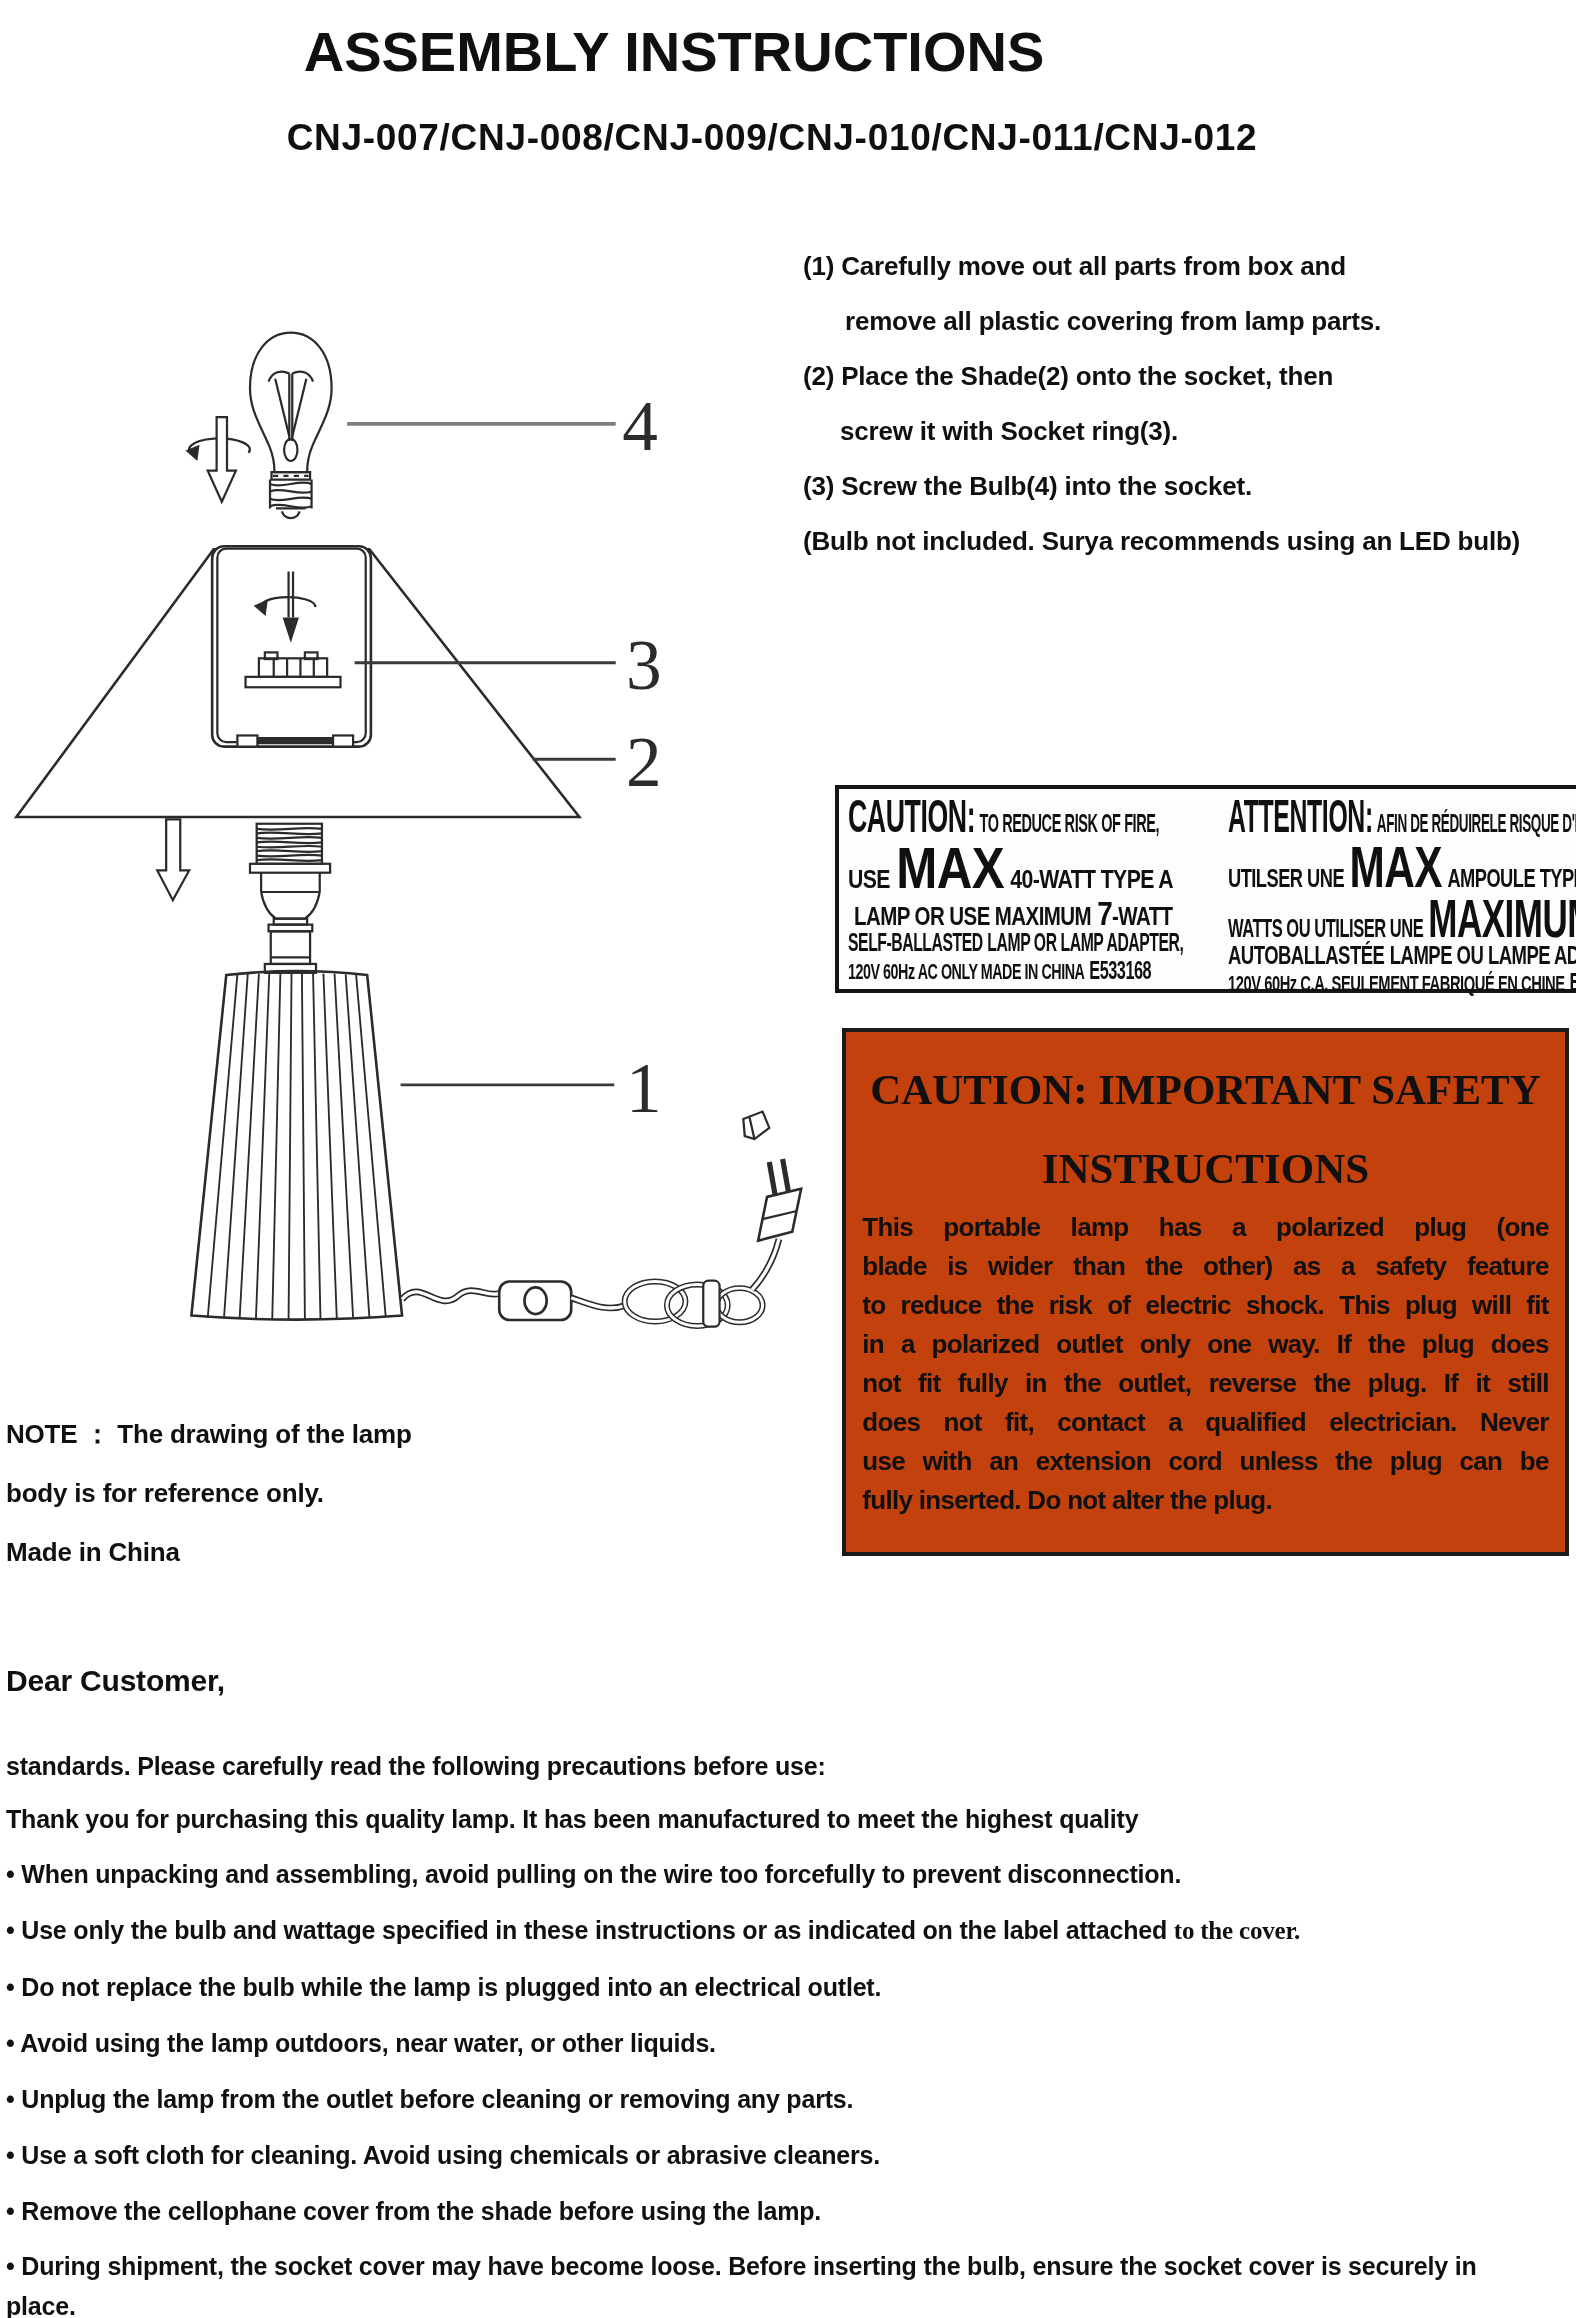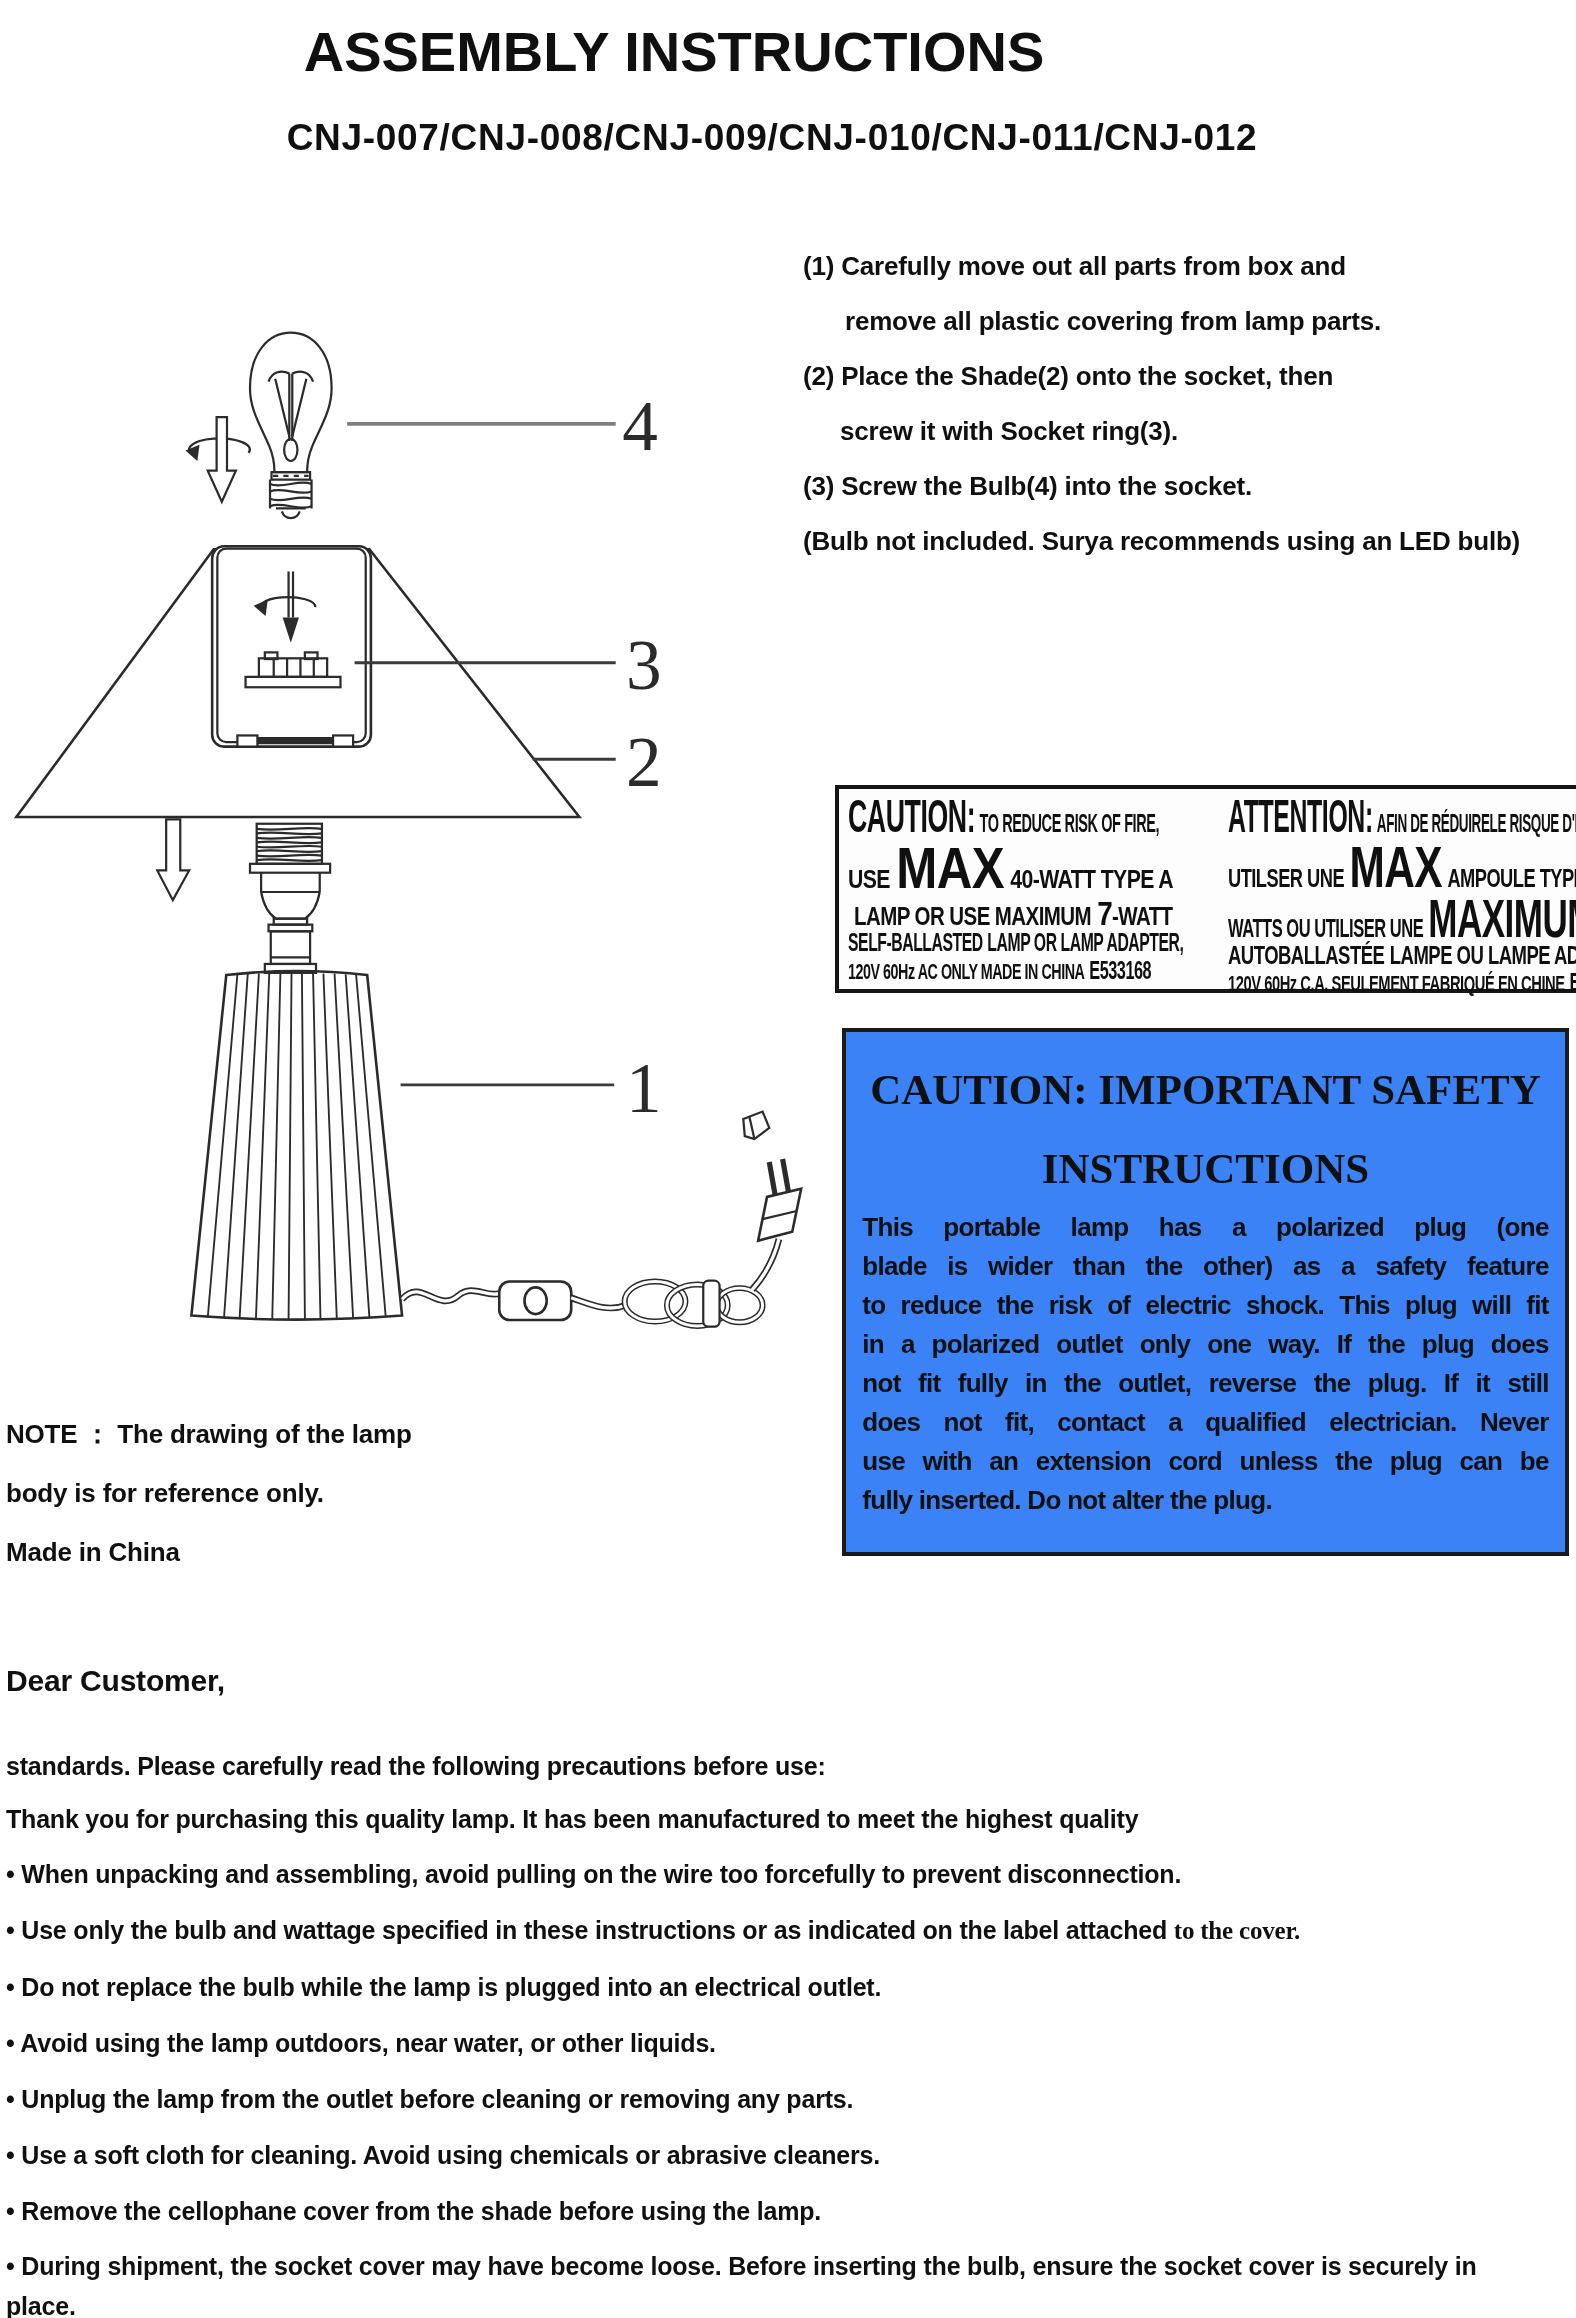--- a/index.html
+++ b/index.html
@@ -31,21 +31,21 @@
   .cl-max{font-size:58px;}
   .cl-max2{font-size:53px;}
   .cl-md{font-size:25px;}
   .cl-seven{font-size:34px;}
   .cl-sm{font-size:22px;}
   .cl-cert{font-size:25px;}
   .lrow .gap{margin-left:7.4px;}
   .lrow svg{align-self:flex-end;position:relative;top:3px;}
   
   .sbox{left:842px;top:1028px;width:727px;height:528px;border:4.5px solid #1a1a1a;box-sizing:border-box;
-        padding:18px 16.3px 0 16.3px;background:#3b82f6;}
+        padding:18px 16.3px 0 16.3px;background:#c2410c;}
   .sb-title{font-family:"Liberation Serif",serif;font-weight:bold;font-size:43px;text-align:center;line-height:79px;letter-spacing:0;}
   .sb-body{font-size:26px;font-weight:bold;line-height:39px;letter-spacing:-0.7px;}
   .sb-line{text-align:justify;text-align-last:justify;}
   .sb-line.last{text-align-last:left;}
   
   .note{left:6px;top:1405px;font-size:26px;font-weight:bold;line-height:59px;letter-spacing:-0.2px;}
   .note div{white-space:nowrap;}
   
   .customer{left:6px;top:1663px;width:1566px;font-size:25px;font-weight:bold;letter-spacing:-0.2px;}
   .greeting{font-size:30px;line-height:36px;margin-bottom:41px;white-space:nowrap;}

